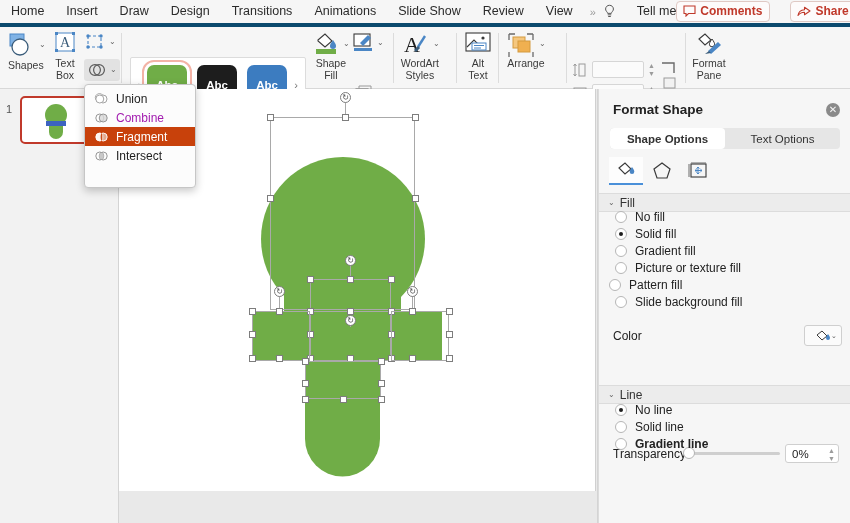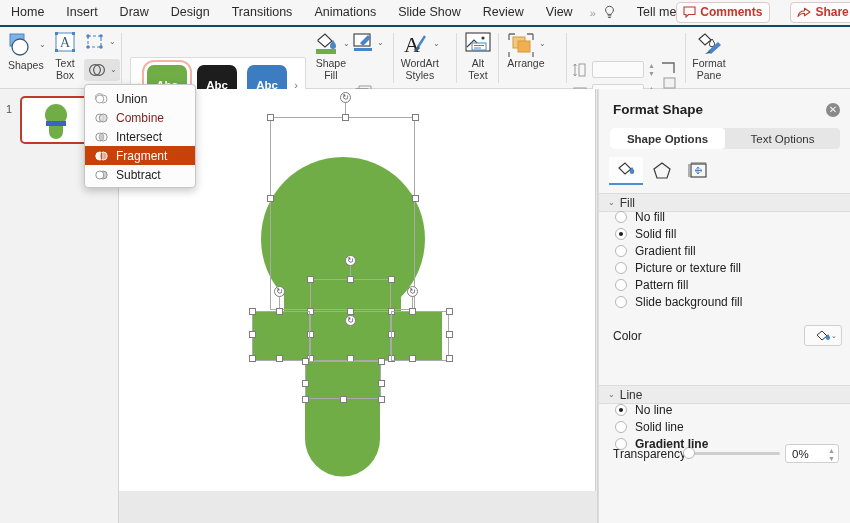--- a/index.html
+++ b/index.html
@@ -9,21 +9,21 @@
     background: #ffffff;
     overflow: hidden;
     -webkit-font-smoothing: antialiased;
   }
   .app { position: relative; width: 850px; height: 523px; }
 
   
   .menubar {
     position: absolute; left: 0; top: 0; width: 850px; height: 27px;
     background: #f6f6f6;
-    border-bottom: 2px solid #0c4a6e;
+    border-bottom: 4px solid #0c4a6e;
     display: flex; align-items: center;
   }
   .menu-item {
     font-size: 12.5px; color: #2b2b2b; padding: 0 11px; line-height: 27px;
     white-space: nowrap; cursor: default;
   }
   .menu-chevrons { font-size: 11px; color: #9a9a9a; padding: 0 6px; letter-spacing:-1px;}
   .tellme-wrap { display:flex; align-items:center; gap:21px; padding-left:2px;}
   .bulb-icon { width: 13px; height: 15px; display:block; }
   .menu-right { margin-left: auto; display: flex; align-items: flex-start; gap: 20px; padding-right: 0; }
@@ -493,21 +493,21 @@
       <span>Solid fill</span>
     </div>
     <div class="radio-row" style="left:16px; top:155px;">
       <span class="radio"></span>
       <span>Gradient fill</span>
     </div>
     <div class="radio-row" style="left:16px; top:172px;">
       <span class="radio"></span>
       <span>Picture or texture fill</span>
     </div>
-    <div class="radio-row" style="left:16px; top:189px;">
+    <div class="radio-row" style="left:10px; top:189px;">
       <span class="radio"></span>
       <span>Pattern fill</span>
     </div>
     <div class="radio-row" style="left:16px; top:206px;">
       <span class="radio"></span>
       <span>Slide background fill</span>
     </div>
 
     <div class="lbl" style="left:14px; top:240px;">Color</div>
     <div class="colorbtn" style="left:205px; top:236px;">
@@ -558,43 +558,36 @@
         <circle cx="5.8" cy="7" r="4" fill="#fff" stroke="#9a9a9a" stroke-width=".9"></circle>
       </svg>
       <span style="font-size:12px; color:#1d1d1d;">Union</span>
     </div>
 
     <div style="display:flex; align-items:center; gap:7px; height:19px; padding-left:9px;">
       <svg width="15" height="14" viewBox="0 0 15 14">
         <circle cx="5.8" cy="7" r="4" fill="#fff" stroke="#8a8a8a" stroke-width=".9"></circle>
         <circle cx="9.2" cy="7" r="4" fill="#d8d8d8" fill-opacity=".8" stroke="#8a8a8a" stroke-width=".9"></circle>
       </svg>
-      <span style="font-size:12px; color:#7f1d1d;">Combine</span>
+      <span style="font-size:12px; color:#a21caf;">Combine</span>
+    </div>
+
+    <div style="display:flex; align-items:center; gap:7px; height:19px; padding-left:9px; background:#c8410b;">
+      <svg width="15" height="14" viewBox="0 0 15 14">
+        <circle cx="5.8" cy="7" r="4" fill="#fff" stroke="#fff" stroke-width=".9" fill-opacity=".95"></circle>
+        <circle cx="9.2" cy="7" r="4" fill="#e6b6a0" stroke="#fff" stroke-width=".9" fill-opacity=".9"></circle>
+        <path d="M7.5 3.4v7.2" stroke="#c8410b" stroke-width=".9"></path>
+      </svg>
+      <span style="font-size:12px; color:#ffffff;">Fragment</span>
     </div>
 
     <div style="display:flex; align-items:center; gap:7px; height:19px; padding-left:9px;">
       <svg width="15" height="14" viewBox="0 0 15 14">
         <circle cx="5.8" cy="7" r="4" fill="#fff" stroke="#8a8a8a" stroke-width=".9"></circle>
         <circle cx="9.2" cy="7" r="4" fill="none" stroke="#8a8a8a" stroke-width=".9"></circle>
         <path d="M7.5 3.4a4 4 0 000 7.2 4 4 0 000-7.2z" fill="#c8c8c8"></path>
       </svg>
       <span style="font-size:12px; color:#1d1d1d;">Intersect</span>
     </div>
 
-    <div style="display:flex; align-items:center; gap:7px; height:19px; padding-left:9px; background:#c8410b;">
-      <svg width="15" height="14" viewBox="0 0 15 14">
-        <circle cx="5.8" cy="7" r="4" fill="#fff" stroke="#fff" stroke-width=".9" fill-opacity=".95"></circle>
-        <circle cx="9.2" cy="7" r="4" fill="#e6b6a0" stroke="#fff" stroke-width=".9" fill-opacity=".9"></circle>
-        <path d="M7.5 3.4v7.2" stroke="#c8410b" stroke-width=".9"></path>
-      </svg>
-      <span style="font-size:12px; color:#ffffff;">Fragment</span>
-    </div>
-
-    <div style="display:flex; align-items:center; gap:7px; height:19px; padding-left:9px;">
-      <svg width="15" height="14" viewBox="0 0 15 14">
-        <circle cx="9.2" cy="7" r="4" fill="#cfcfcf" stroke="#8a8a8a" stroke-width=".9"></circle>
-        <circle cx="5.8" cy="7" r="4" fill="#fff" stroke="#8a8a8a" stroke-width=".9"></circle>
-      </svg>
-      <span style="font-size:12px; color:#1d1d1d;">Subtract</span>
-    </div>
   </div>
 
 </div>
 
 </body></html>

